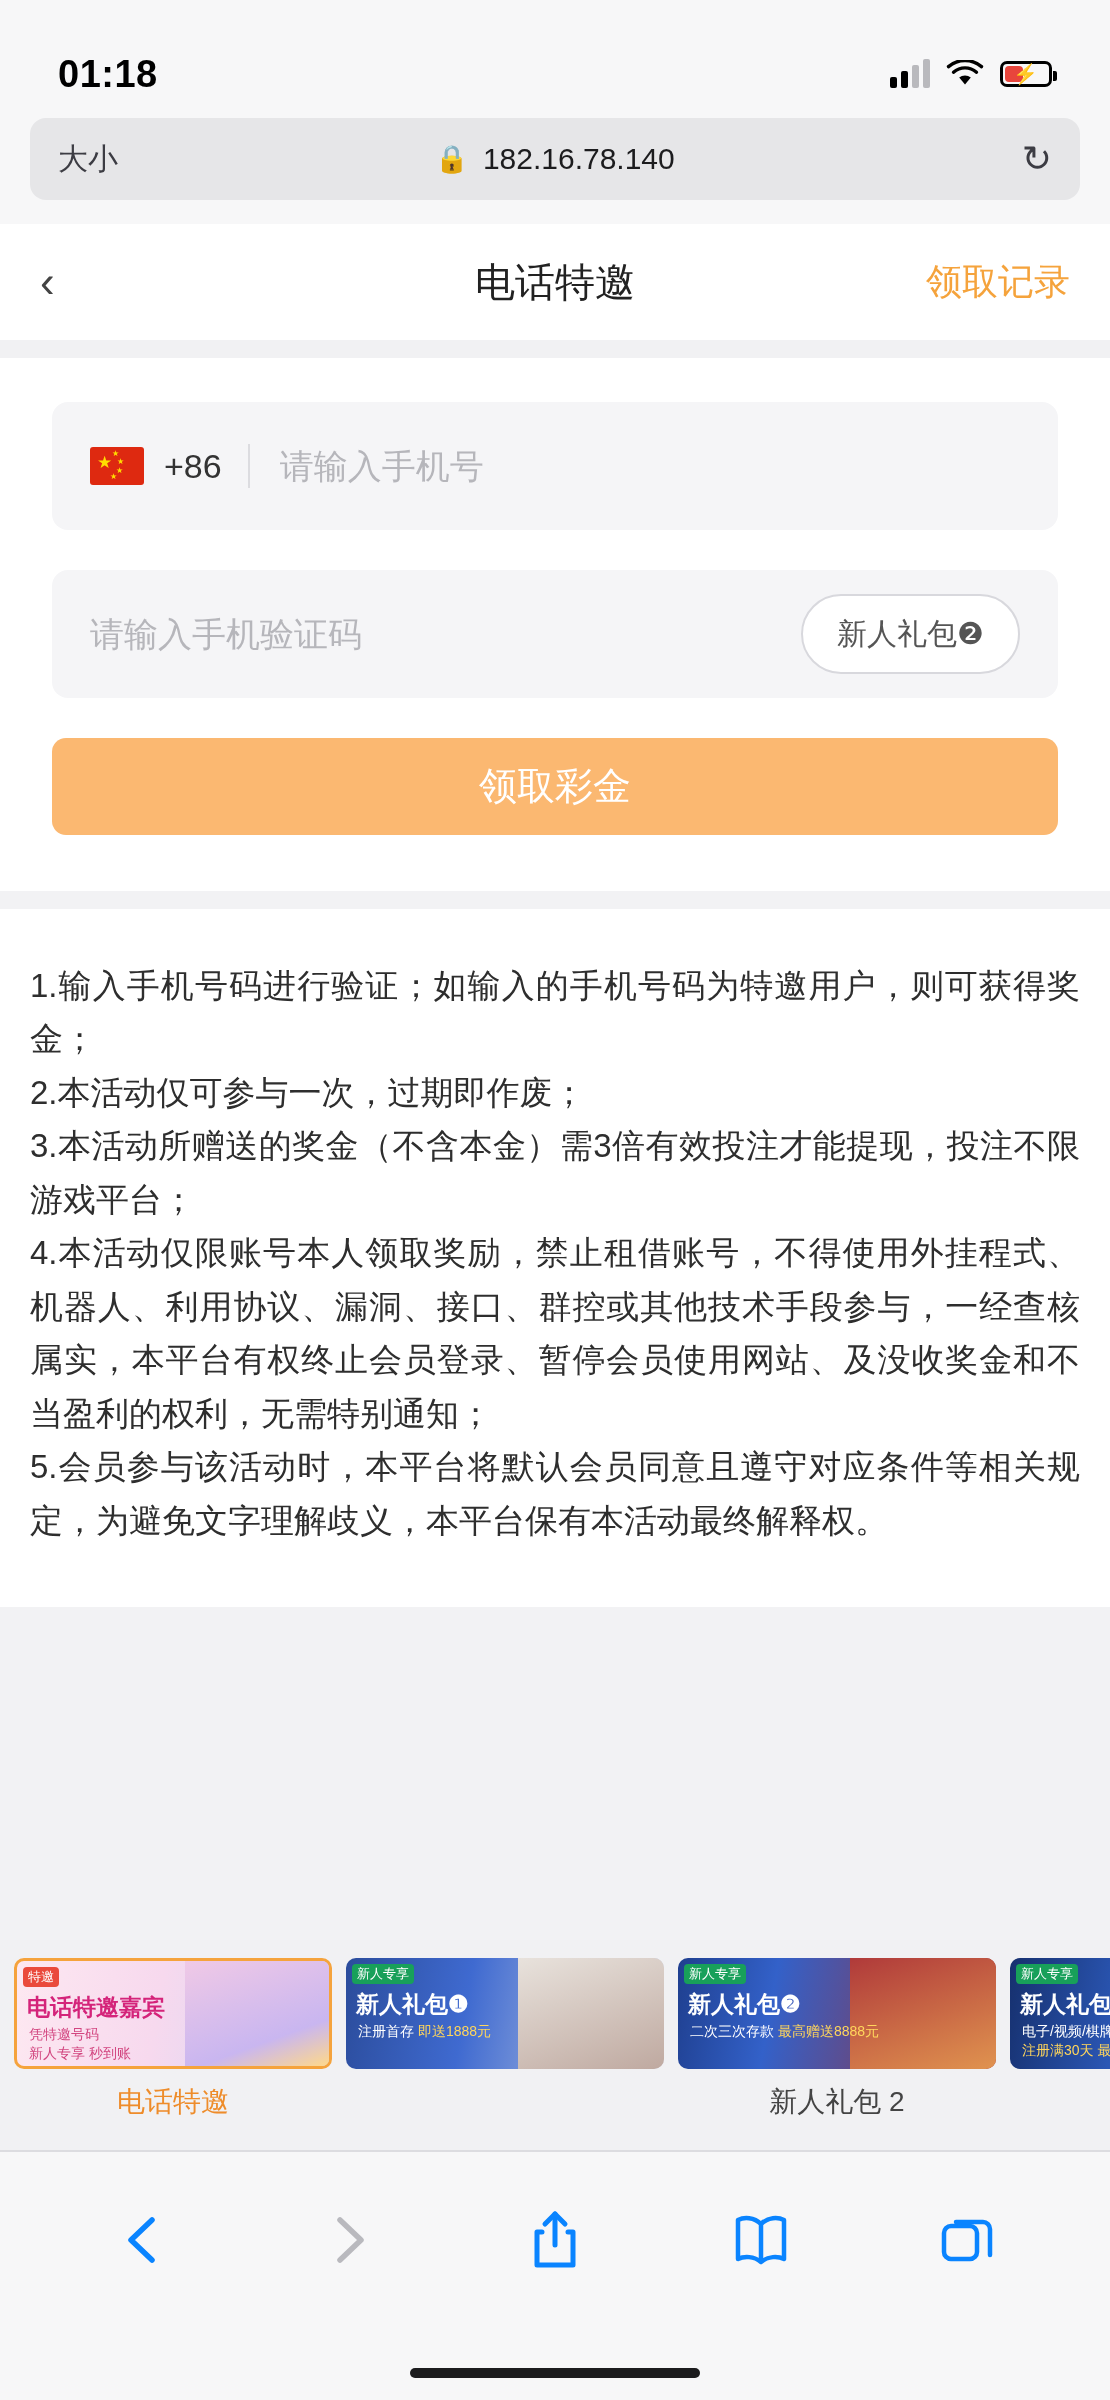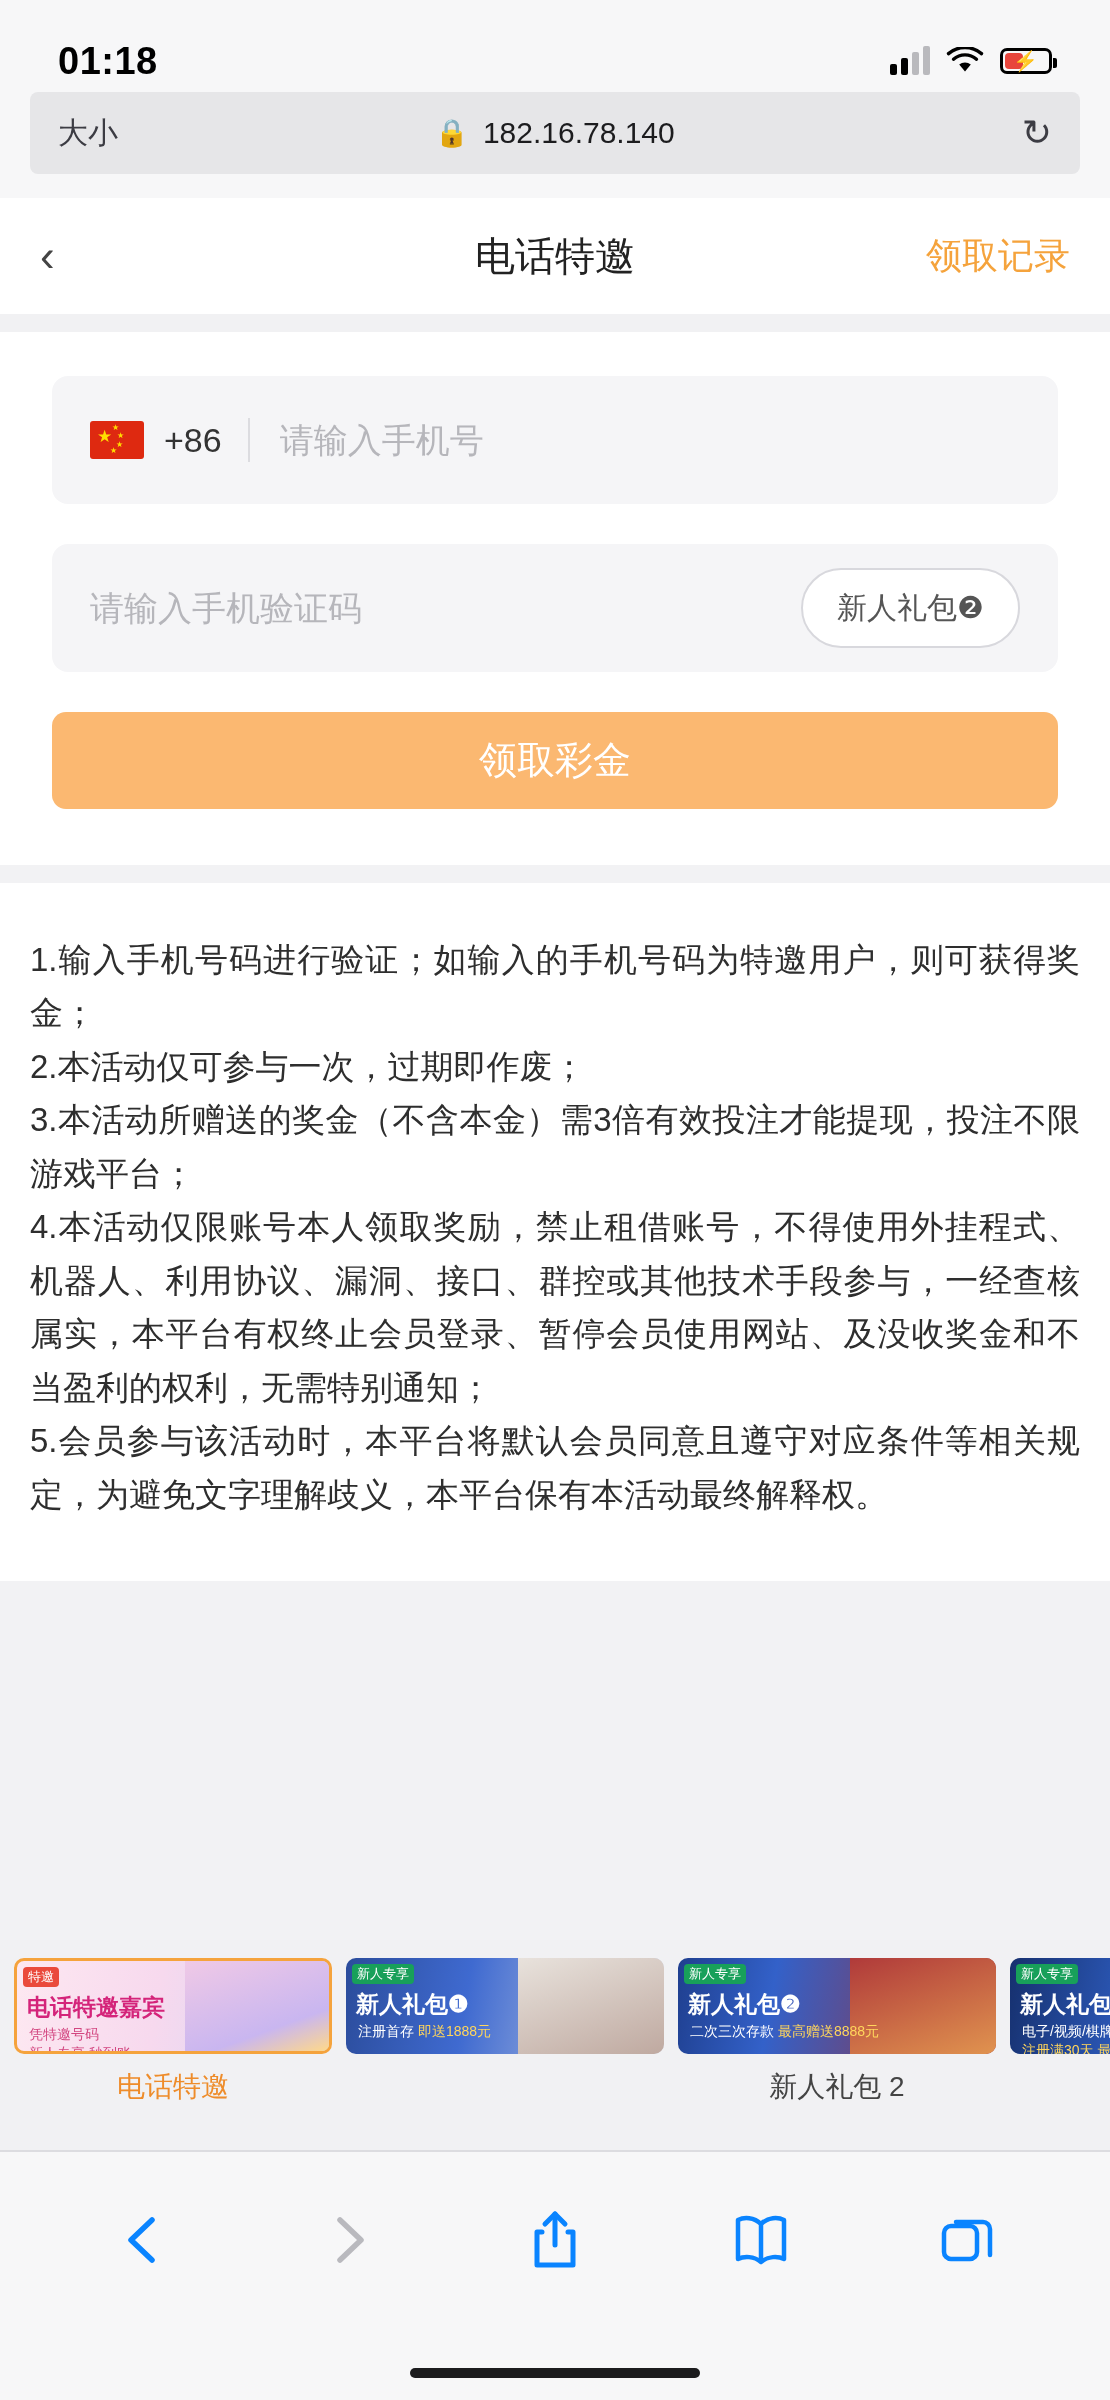--- a/index.html
+++ b/index.html
@@ -13,21 +13,21 @@
   .phone {
     position: relative;
     width: 1110px;
     height: 2400px;
     background: #f2f2f4;
     overflow: hidden;
   }
 
   
   .statusbar {
-    height: 92px;
+    height: 118px;
     background: #f7f7f8;
     display: flex;
     align-items: center;
     justify-content: space-between;
     padding: 30px 58px 0 58px;
   }
   .status-time {
     font-size: 38px;
     font-weight: 600;
     color: #000;
@@ -88,21 +88,21 @@
   }
 
   
   .urlbar-wrap {
     background: #f7f7f8;
     padding: 0 30px 24px 30px;
   }
   .urlbar {
     height: 82px;
     background: #e6e6e8;
-    border-radius: 8px;
+    border-radius: 16px;
     display: flex;
     align-items: center;
     padding: 0 28px;
     position: relative;
   }
   .url-left {
     font-size: 30px;
     color: #3c3c43;
     min-width: 120px;
   }
@@ -265,21 +265,21 @@
     align-items: flex-start;
     padding: 18px 14px 0 14px;
     gap: 14px;
     overflow: hidden;
   }
   .promo {
     width: 318px;
     flex: none;
   }
   .promo .thumb {
-    height: 96px;
+    height: 111px;
     border-radius: 10px;
     position: relative;
     overflow: hidden;
     display: block;
   }
   .promo.active .thumb { border: 3px solid #f5a33c; }
   .promo .cap {
     text-align: center;
     font-size: 28px;
     color: #444;

